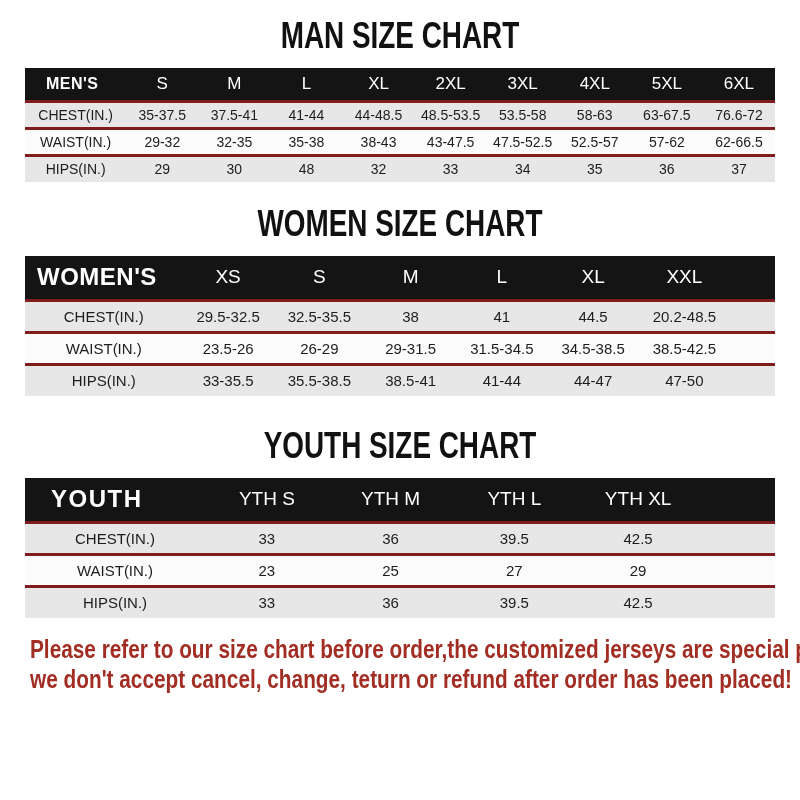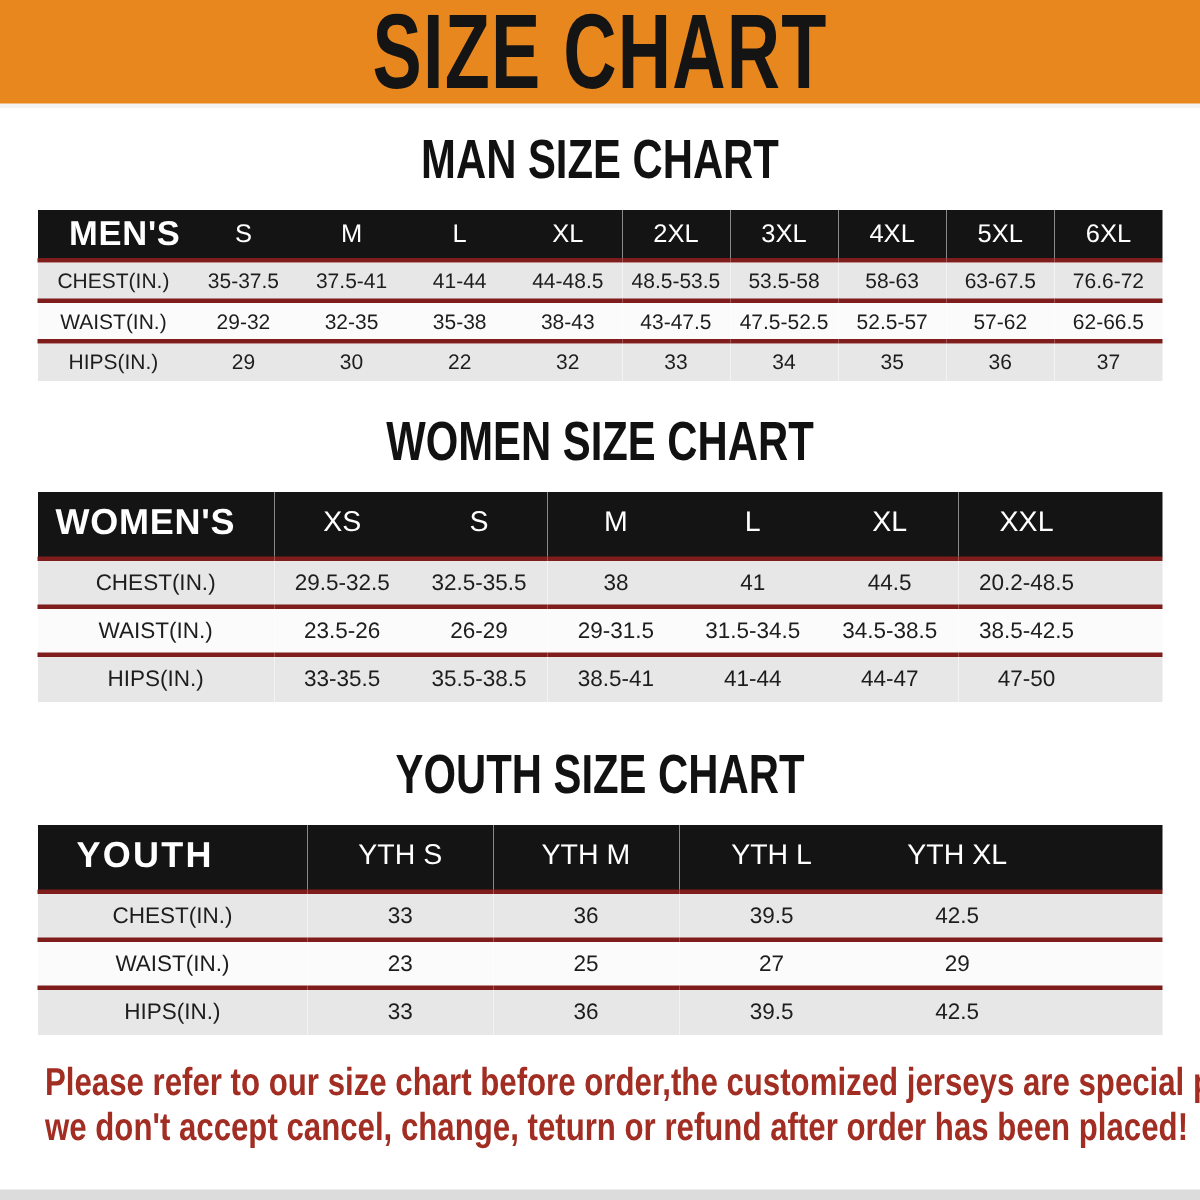--- a/index.html
+++ b/index.html
@@ -60,21 +60,21 @@
   .size-table tbody tr:nth-child(odd)  { background: #E7E7E7; }
   .size-table tbody tr:nth-child(even) { background: #FBFBFB; }
   .size-table tbody th, .size-table tbody td {
     font-weight: normal; text-align: center; vertical-align: middle;
     white-space: nowrap; overflow: hidden;
     color: #1d1d1d;
   }
 
   .men thead tr   { height: 33px; }
   .men thead th   { font-size: 17px; }
-  .men thead th.label-col { font-size: 23px; padding-left: 21px; }
+  .men thead th.label-col { font-size: 16px; padding-left: 21px; }
   .men tbody tr   { height: 27px; }
   .men tbody th, .men tbody td { font-size: 14px; }
   .men th.label-col  { width: 13.5%; }
 
   .women thead tr { height: 44px; }
   .women thead th { font-size: 19px; }
   .women thead th.label-col { font-size: 24px; }
   .women tbody tr { height: 32px; }
   .women tbody th, .women tbody td { font-size: 15px; }
   .women th.label-col { width: 21%; }
@@ -105,23 +105,20 @@
     position: absolute; left: 0; bottom: 0;
     width: 800px; height: 7px;
     background: #DCDCDC;
   }
 </style>
 </head>
 <body>
 
 <div class="page">
 
-  <header class="banner" style="background: rgb(232, 135, 30);">
-    <span class="banner-title" style="color: rgb(20, 20, 20);">SIZE CHART</span>
-  </header>
 
   <section class="chart-section">
     <h2 class="section-heading heading-man">MAN SIZE CHART</h2>
     <table class="size-table men">
         <thead>
           <tr>
             <th class="label-col">MEN'S</th>
             <th class="size-col">S</th>
             <th class="size-col">M</th>
             <th class="size-col">L</th>
@@ -155,21 +152,21 @@
             <td>43-47.5</td>
             <td>47.5-52.5</td>
             <td>52.5-57</td>
             <td>57-62</td>
             <td>62-66.5</td>
           </tr>
           <tr>
             <th class="row-label">HIPS(IN.)</th>
             <td>29</td>
             <td>30</td>
-            <td>22</td>
+            <td>48</td>
             <td>32</td>
             <td>33</td>
             <td>34</td>
             <td>35</td>
             <td>36</td>
             <td>37</td>
           </tr>
         </tbody>
       </table>
   </section>

